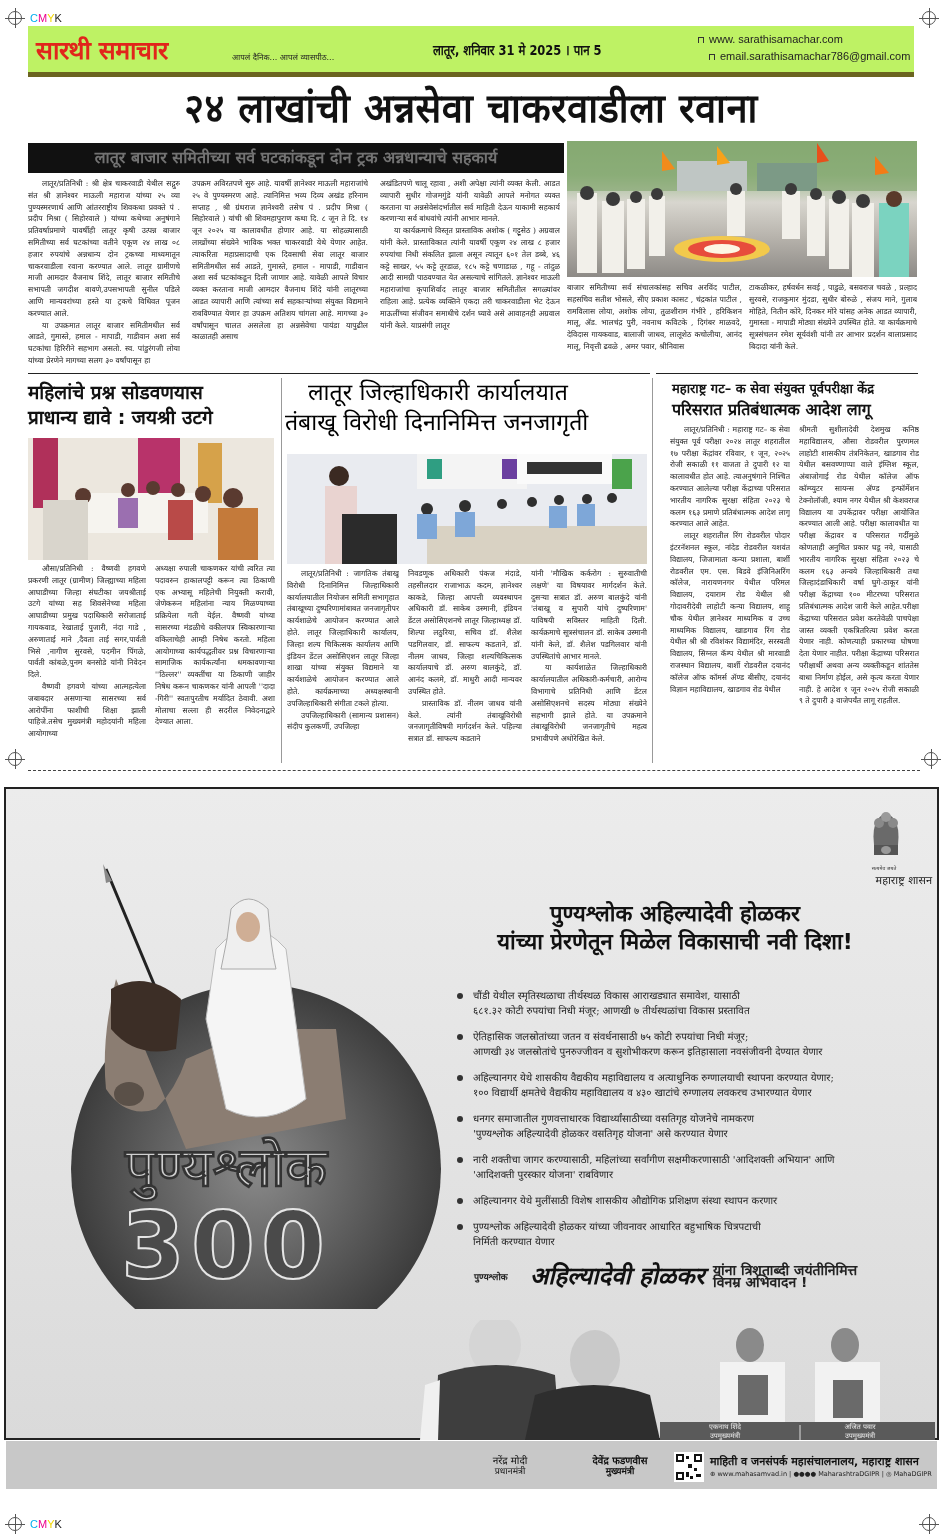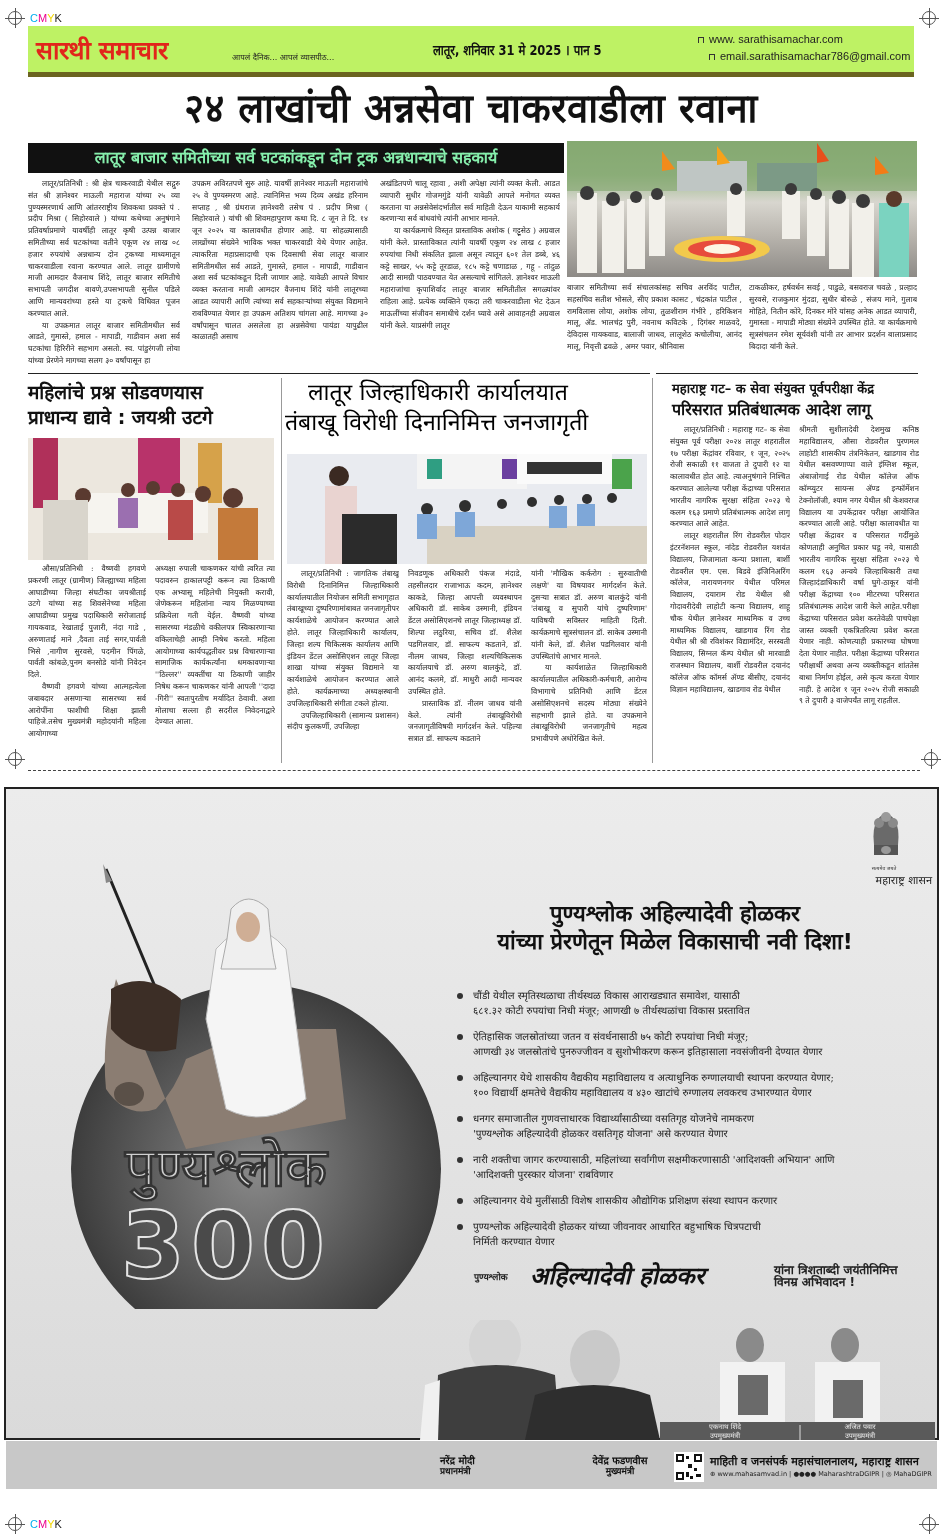--- a/index.html
+++ b/index.html
@@ -18,21 +18,21 @@
   .masthead { left: 28px; top: 26px; width: 886px; height: 46px; background: #bef264; }
   .mast-rule { left: 28px; top: 72px; width: 886px; height: 5px; background: #6b6420; }
   .logo { left: 8px; top: 6px; font-family: "DejaVu Serif", serif; font-weight: bold; font-size: 25px; color: #e1251b; letter-spacing: -0.5px; }
   .tagline { left: 204px; top: 25px; font-size: 8px; color: #222; }
   .dateline { left: 405px; top: 14px; font-family: "DejaVu Sans", sans-serif; font-weight: bold; font-size: 14px; color: #111; transform: scaleX(0.82); transform-origin: left; }
   .contact { left: 670px; font-size: 11px; color: #222; font-family: "Liberation Sans", sans-serif; }
   .contact .bullet { display: inline-block; width: 6px; height: 6px; border: 1px solid #333; border-bottom: none; margin-right: 5px; }
 
   .headline { left: 26px; top: 82px; width: 890px; text-align: center; font-family: "DejaVu Sans", sans-serif; font-weight: bold; font-size: 40px; line-height: 52px; color: #111; transform: scaleX(0.95); letter-spacing: 0.5px; }
 
-  .subhead-bar { left: 28px; top: 143px; width: 536px; height: 30px; background: #111; color: #86efac; font-weight: bold; font-size: 16px; line-height: 30px; text-align: center; white-space: nowrap; overflow: hidden; }
+  .subhead-bar { left: 28px; top: 143px; width: 536px; height: 30px; background: #111; color: #737373; font-weight: bold; font-size: 16px; line-height: 30px; text-align: center; white-space: nowrap; overflow: hidden; }
 
   .col { position: absolute; font-family: "DejaVu Serif", serif; font-size: 7.6px; line-height: 11.8px; text-align: justify; color: #1a1a1a; overflow: hidden; }
   .col p { text-indent: 14px; margin-bottom: 0; }
 
   .photo { position: absolute; overflow: hidden; }
   .rule-h { position: absolute; height: 1px; background: #222; }
   .rule-dash { position: absolute; height: 0; border-top: 1px dashed #444; }
   .rule-v { position: absolute; width: 1px; background: #999; }
 
   .h2-bold { position: absolute; font-family: "DejaVu Sans", sans-serif; font-weight: bold; color: #111; white-space: nowrap; }
@@ -289,21 +289,21 @@
       <div>अहिल्यानगर येथे मुलींसाठी विशेष शासकीय औद्योगिक प्रशिक्षण संस्था स्थापन करणार</div>
     </div>
   <div class="ad-item">
       <div>पुण्यश्लोक अहिल्यादेवी होळकर यांच्या जीवनावर आधारित बहुभाषिक चित्रपटाची</div>
       <div>निर्मिती करण्यात येणार</div>
     </div>
 </div>
 
 <div class="abs" style="left:474px;top:1270px;font-size:9px;font-weight:bold;color:#222;">पुण्यश्लोक</div>
 <div class="abs" style="left:530px;top:1258px;font-family:'DejaVu Serif',serif;font-style:italic;font-weight:bold;font-size:24px;color:#111;">अहिल्यादेवी होळकर</div>
-<div class="abs" style="left:774px;top:1264px;font-size:12px;font-weight:bold;color:#222;line-height:12px;">
+<div class="abs" style="left:713px;top:1264px;font-size:14px;font-weight:bold;color:#222;line-height:12px;">
   <div>यांना त्रिशताब्दी जयंतीनिमित्त</div>
   <div>विनम्र अभिवादन !</div>
 </div>
 
 <svg class="abs" style="left:420px;top:1320px;" width="520" height="120">
   <rect x="240" y="102" width="275" height="18" fill="#5a5a5a"></rect>
   <g>
     <ellipse cx="75" cy="25" rx="26" ry="30" fill="#d5d5d5"></ellipse>
     <path d="M 15 120 L 18 55 Q 75 35 135 55 L 140 120 Z" fill="#3e3e3e"></path>
     <path d="M 0 120 L 5 65 L 20 60 L 18 120 Z" fill="#f0f0f0"></path>
@@ -327,21 +327,21 @@
 <div class="abs" style="left:660px;top:1423px;width:130px;text-align:center;font-size:7px;color:#eee;line-height:9px;">
   <div>एकनाथ शिंदे</div>
   <div>उपमुख्यमंत्री</div>
 </div>
 <div class="abs" style="left:800px;top:1423px;width:120px;text-align:center;font-size:7px;color:#eee;line-height:9px;">
   <div>अजित पवार</div>
   <div>उपमुख्यमंत्री</div>
 </div>
 
 <div class="abs" style="left:6px;top:1441px;width:931px;height:48px;background:#c8c8c8;"></div>
-<div class="abs" style="left:440px;top:1455px;width:140px;font-weight:bold;font-size:10px;color:#111;line-height:11px;">
+<div class="abs" style="left:440px;top:1455px;width:140px;text-align:center;font-weight:normal;font-size:10px;color:#111;line-height:11px;">
   <div>नरेंद्र मोदी</div>
   <div style="font-size:9px;">प्रधानमंत्री</div>
 </div>
 <div class="abs" style="left:545px;top:1455px;width:150px;text-align:center;font-weight:bold;font-size:10px;color:#111;line-height:11px;">
   <div>देवेंद्र फडणवीस</div>
   <div style="font-size:9px;">मुख्यमंत्री</div>
 </div>
 <svg class="abs" style="left:674px;top:1452px;" width="30" height="30">
   <rect width="30" height="30" fill="#fff"></rect>
   <rect x="2" y="2" width="8" height="8" fill="#111"></rect>

